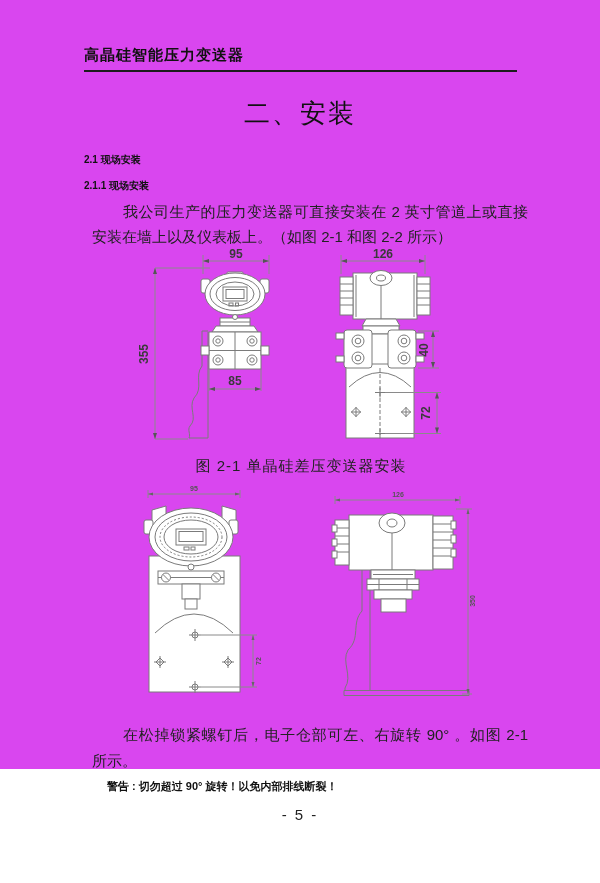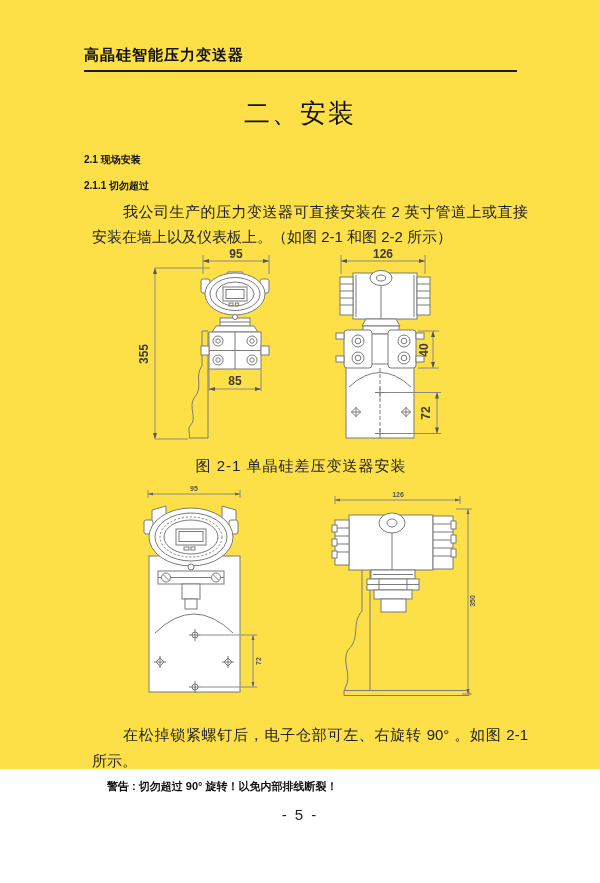--- a/index.html
+++ b/index.html
@@ -4,21 +4,21 @@
 <style>
   html,body{margin:0;padding:0;}
   body{
     width:600px;height:883px;
     background:#ffffff;
     font-family:"Liberation Sans","DejaVu Sans",sans-serif;
     color:#1f1f1f;
     position:relative;
     overflow:hidden;
   }
-  .page{position:absolute;left:0;top:0;width:600px;height:769px;background:#fde047;}
+  .page{position:absolute;left:0;top:0;width:600px;height:769px;background:#d946ef;}
   .header-title{
     position:absolute;left:84px;top:46px;
     font-size:15px;font-weight:700;letter-spacing:1px;color:#111;
   }
   .header-rule{
     position:absolute;left:84px;top:70px;width:433px;height:2px;background:#1c1c1c;
   }
   .page-title{
     position:absolute;left:0;top:96px;width:600px;
     text-align:center;font-size:26px;font-weight:400;color:#111;letter-spacing:2px;
@@ -61,21 +61,21 @@
 <body>
 
 <div class="page">
 
   <div class="header-title">高晶硅智能压力变送器</div>
   <div class="header-rule"></div>
 
   <div class="page-title">二、安装</div>
 
   <div class="sec-heading sec-21">2.1 现场安装</div>
-  <div class="sec-heading sec-211">2.1.1 切勿超过</div>
+  <div class="sec-heading sec-211">2.1.1 现场安装</div>
 
   <div class="body-para para-install">我公司生产的压力变送器可直接安装在 2 英寸管道上或直接安装在墙上以及仪表板上。（如图 2-1 和图 2-2 所示）</div>
 
   <div class="fig-wrap fig-1">
     <svg width="360" height="210" viewBox="0 0 360 210">
       <g stroke="#7b7b7b" fill="none" stroke-width="1">
 
         <g>
 
           <path d="M72,85 H78 M72,85 V120 M78,86 V192 M59,192 H78

